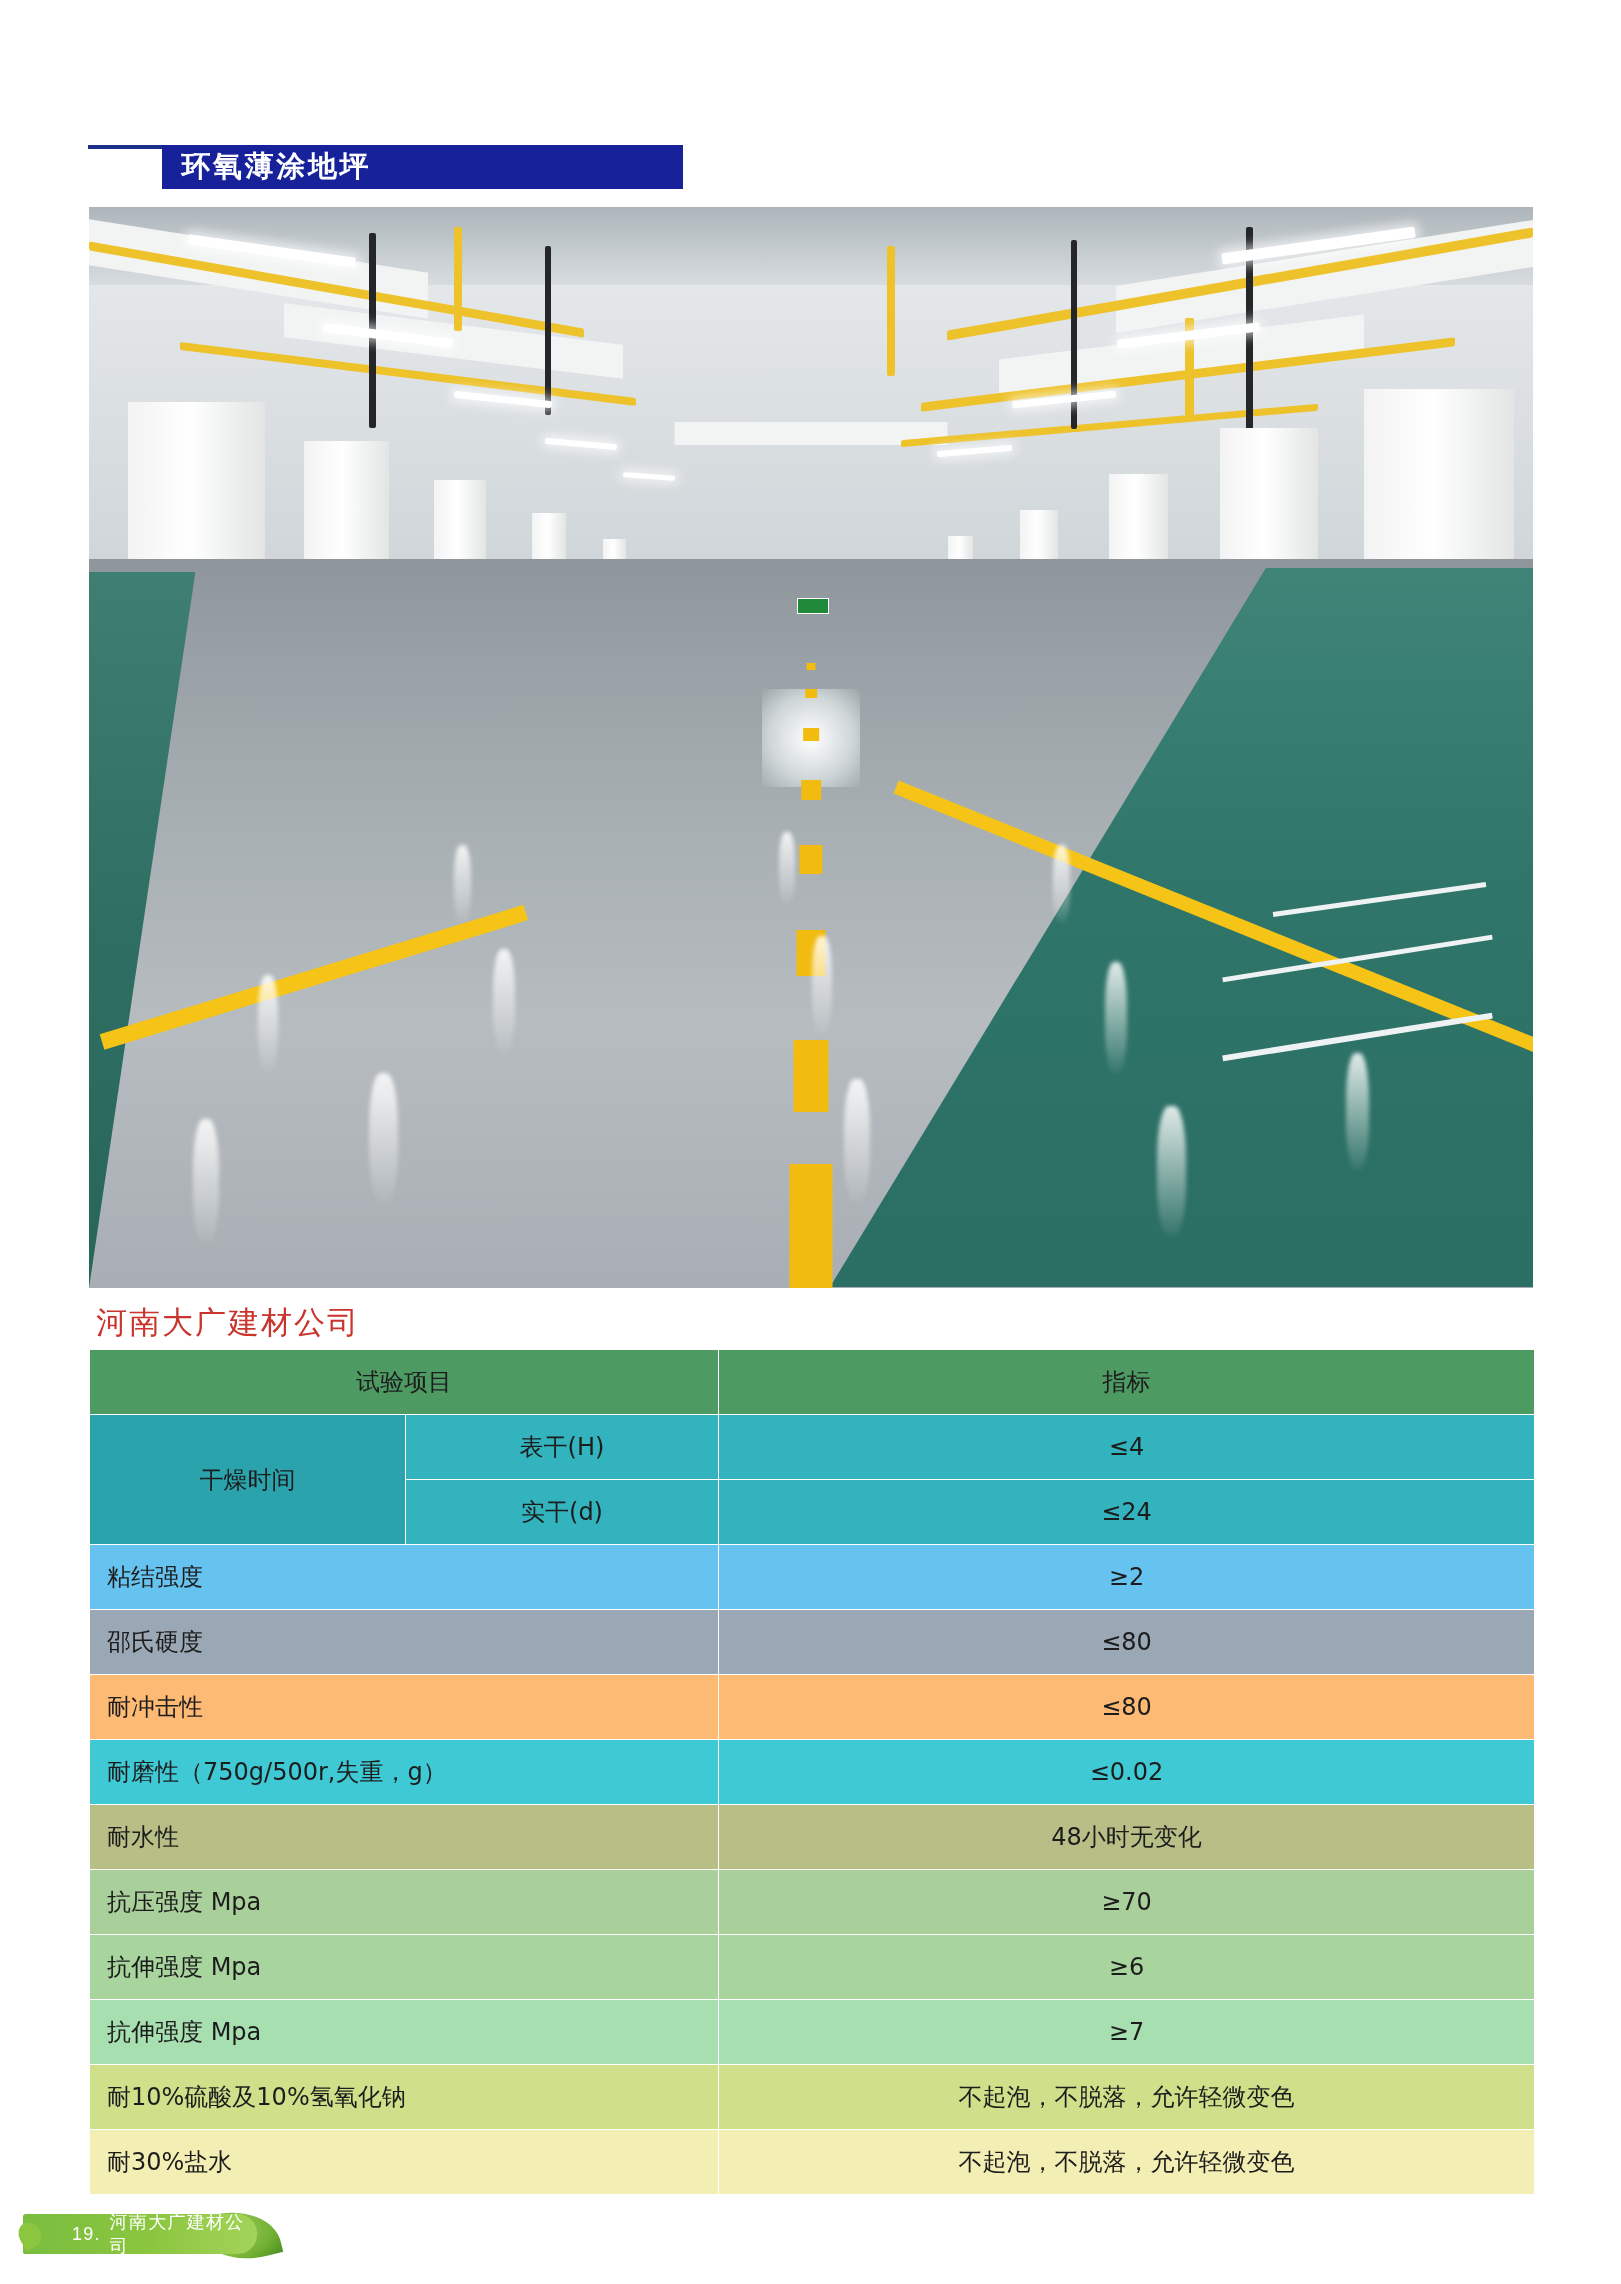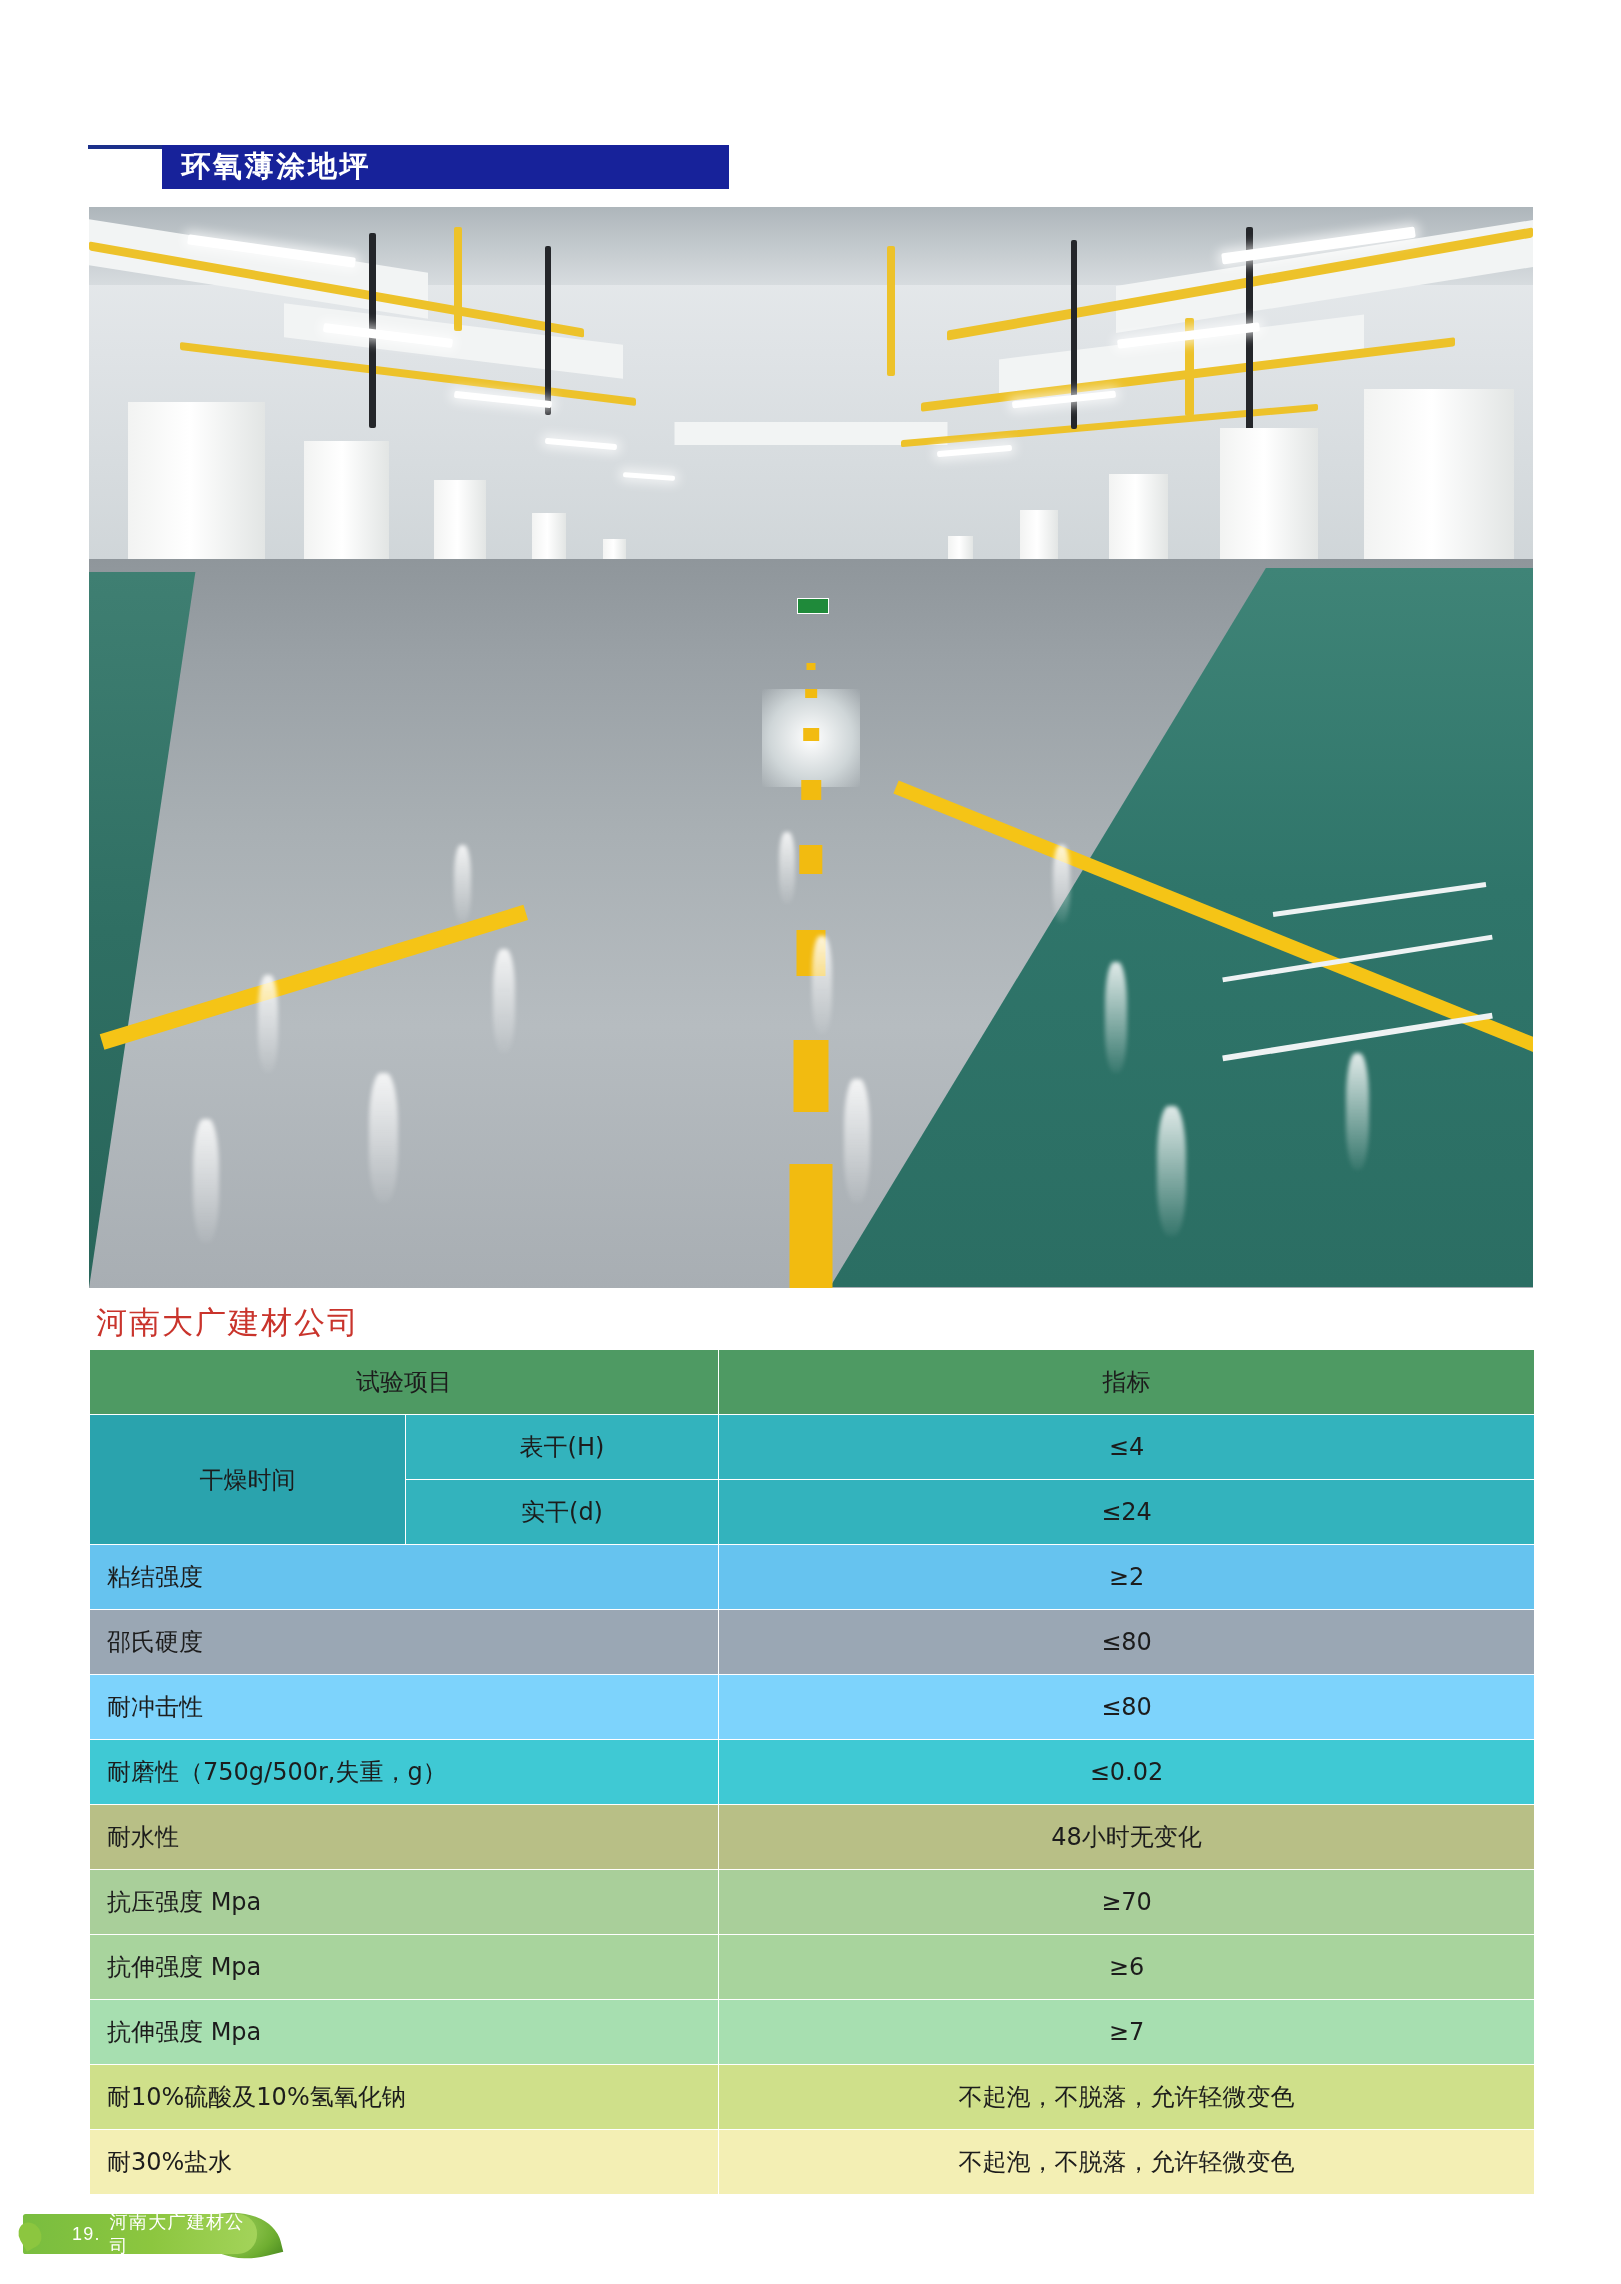--- a/index.html
+++ b/index.html
@@ -21,21 +21,21 @@
     left: 88px;
     top: 145px;
     width: 573px;
     height: 3.9px;
     background: #1b2f8a;
   }
   .title-badge {
     position: absolute;
     left: 162px;
     top: 145px;
-    width: 567px;
+    width: 521px;
     height: 44px;
     background: #17229a;
     color: #ffffff;
     font-size: 29px;
     font-weight: bold;
     letter-spacing: 2.6px;
     display: flex;
     align-items: center;
     padding-left: 19.5px;
     box-sizing: border-box;
@@ -160,21 +160,21 @@
     padding: 0 17px;
     box-sizing: border-box;
   }
   .cell-center { text-align: center; }
   .cell-left { text-align: left; }
   .hdr { background: #4e9a63; color: #ffffff; font-size: 25px; }
   .c-teal    { background: #2aa3ad; text-align: center; }
   .c-teal2   { background: #33b3bd; }
   .c-blue    { background: #66c3ef; }
   .c-steel   { background: #9aa7b4; }
-  .c-grey    { background: #7dd3fc; }
+  .c-grey    { background: #fdba74; }
   .c-cyan    { background: #3fc9d4; }
   .c-olive   { background: #b8bf86; }
   .c-sage    { background: #a9cf9a; margin-top: 36px; }
   .c-sage2   { background: #a8d49d; }
   .c-mint    { background: #a7dfb0; }
   .c-lime    { background: #cfe08a; }
   .c-cream   { background: #f3efb4; }
 
   
   .footer {

